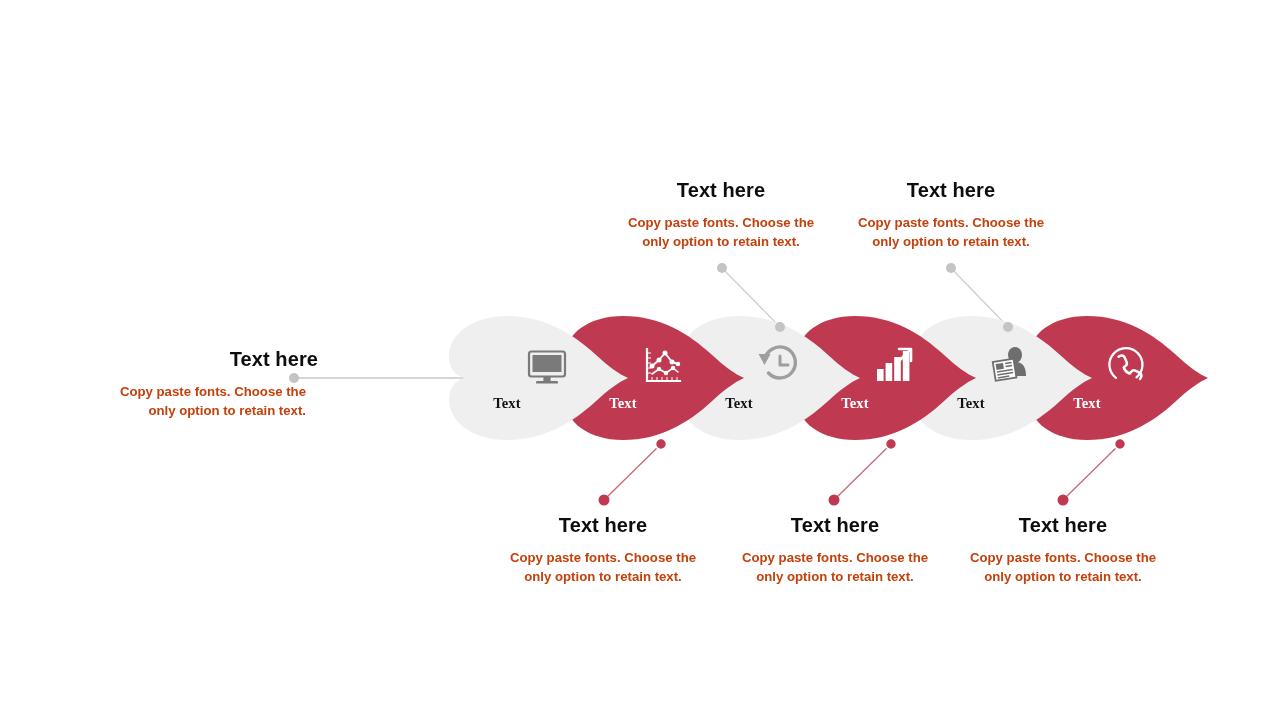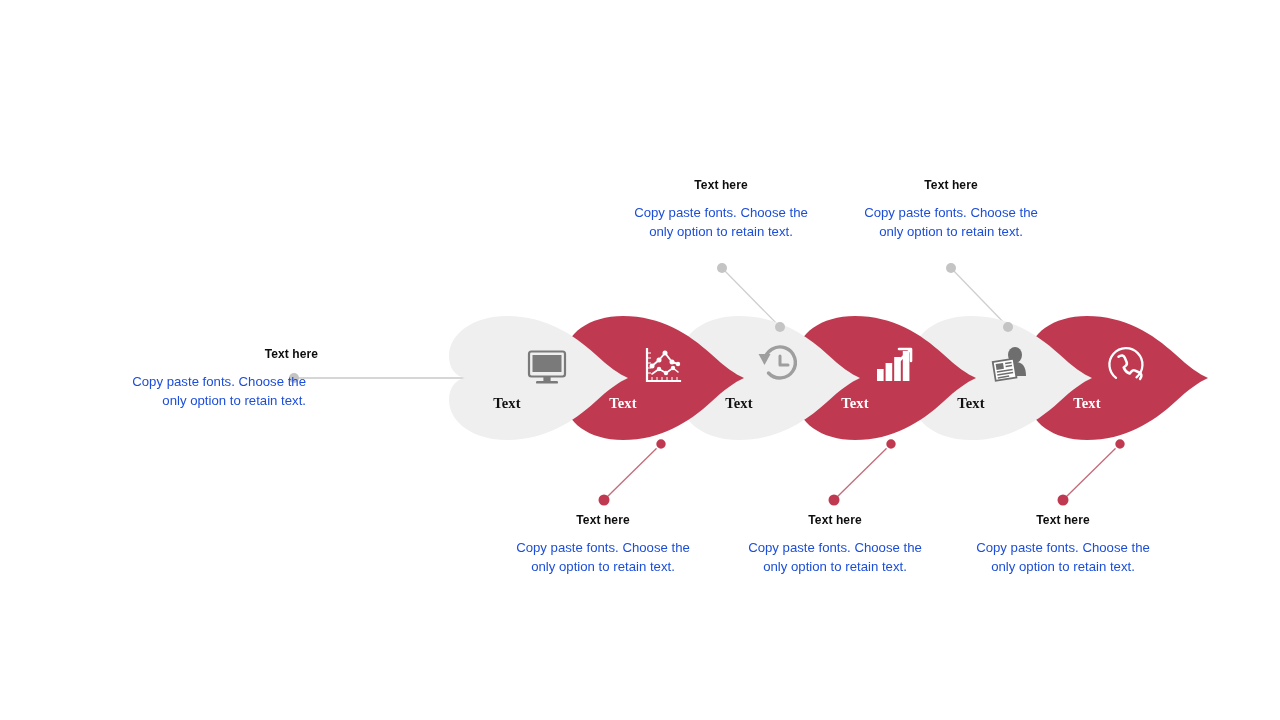--- a/index.html
+++ b/index.html
@@ -31,31 +31,31 @@
     width: 1280px;
     height: 720px;
     display: block;
   }
 
   
   .callout {
     position: absolute;
   }
   .callout .c-title {
-    font-size: 12px;
+    font-size: 20px;
     font-weight: bold;
     color: #0d0d0d;
     line-height: 1.2;
     margin: 0 0 9px 0;
     letter-spacing: 0.1px;
   }
   .callout .c-body {
     font-size: 13.2px;
-    font-weight: normal;
-    color: #1d4ed8;
+    font-weight: bold;
+    color: #c2410c;
     line-height: 1.42;
     margin: 12px;
   }
   .callout.align-right { text-align: right; }
   .callout.align-center { text-align: center; }
 
   
   #callout-left     { left: 96px;  top: 347px; width: 222px; }
   #callout-top-1    { left: 610px; top: 178px; width: 222px; }
   #callout-top-2    { left: 840px; top: 178px; width: 222px; }

